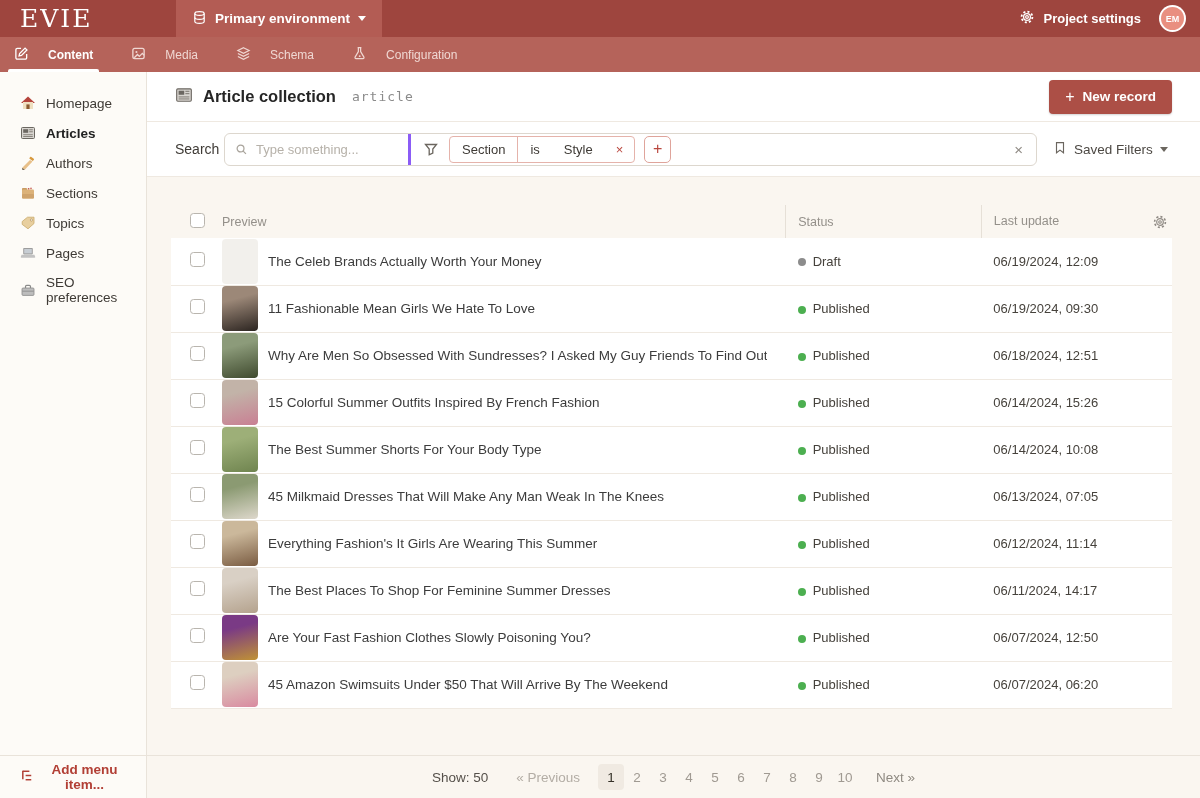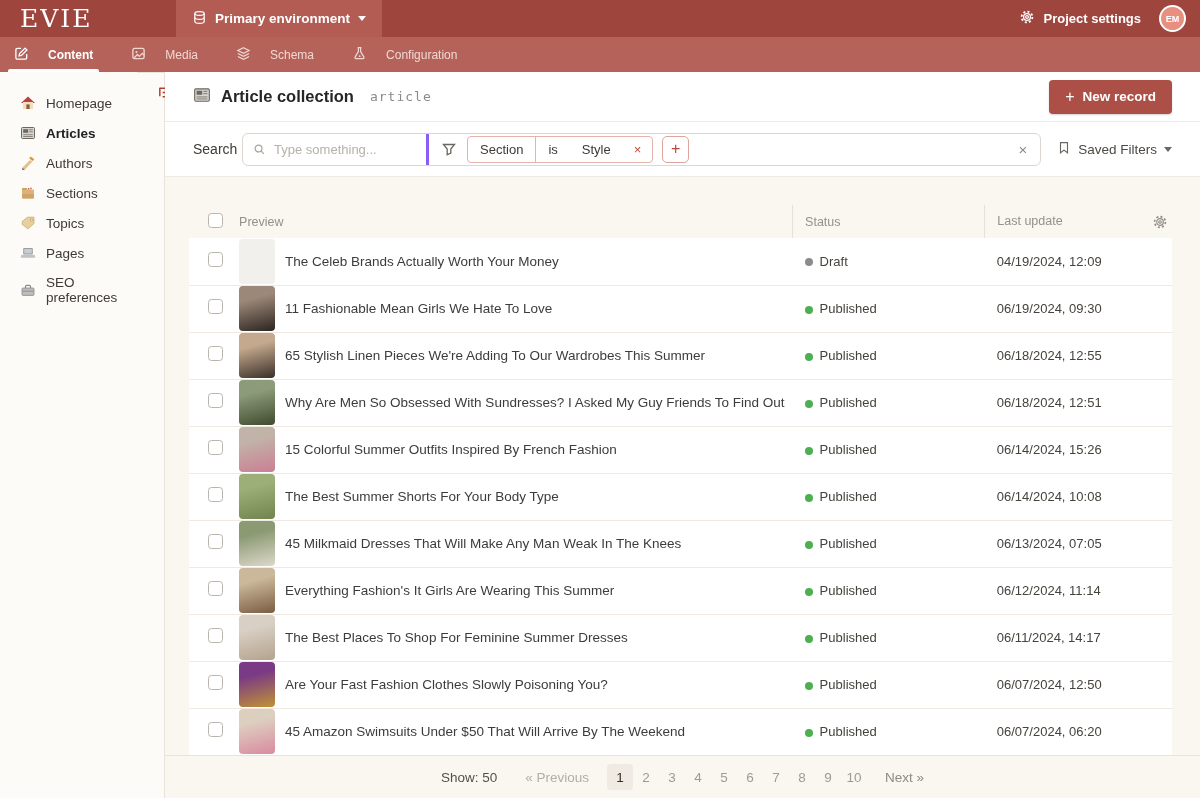--- a/index.html
+++ b/index.html
@@ -28,21 +28,21 @@
   .navbar{ height:35px; background:var(--navbar); display:flex; align-items:stretch; padding:0 14px 0 8px; flex:none; }
   .tabs{ display:flex; align-items:stretch; gap:26px; }
   .tab{ position:relative; display:flex; align-items:center; gap:19px; padding:0 6px; background:none; border:none; color:#f0d8d3; font-size:12px; cursor:pointer; font-family:inherit; }
   .tab.active{ color:#fff; font-weight:700; }
   .tab.active::after{ content:""; position:absolute; left:0; right:0; bottom:0; height:3px; background:#fff; border-radius:2px 2px 0 0; }
   .nav-right{ margin-left:auto; display:flex; align-items:center; gap:24px; }
   .icon-btn{ background:none; border:none; cursor:pointer; display:flex; align-items:center; gap:8px; color:#fff; font-size:13.5px; font-weight:600; font-family:inherit; }
 
   
   .body-row{ flex:1; display:flex; min-height:0; }
-  .sidebar{ width:165px; flex:none; background:var(--sidebar-bg); border-right:1px solid var(--border); display:flex; }
+  .sidebar{ width:147px; flex:none; background:var(--sidebar-bg); border-right:1px solid var(--border); display:flex; flex-direction:column; }
   .side-list{ list-style:none; padding-top:16px; flex:1; }
   .side-item{ display:flex; align-items:center; gap:10px; padding:7px 20px; font-size:13.5px; color:#3e3a35; cursor:pointer; }
   .side-item.active{ font-weight:700; color:#222; }
   .side-item .ic{ width:16px; height:16px; flex:none; display:flex; }
   .sidebar-footer{ height:43px; flex:none; border-top:1px solid var(--border); display:flex; align-items:center; padding:0 20px; }
   .add-menu-btn{ background:none; border:none; color:var(--link-red); font-weight:700; font-size:13.5px; display:flex; align-items:center; gap:8px; cursor:pointer; font-family:inherit;justify-content:center; }
 
   .main{ flex:1; display:flex; flex-direction:column; min-width:0; background:var(--cream); }
   .title-strip{ height:50px; flex:none; background:#fff; border-bottom:1px solid var(--row-border); display:flex; align-items:center; padding:0 28px; gap:10px; }
   .page-title{ font-size:16.5px; font-weight:700; color:#262626; }
@@ -341,43 +341,32 @@
           <tbody id="rows-body">
               <tr>
                 <td class="check-col"><span class="cb"></span></td>
                 <td class="preview-col">
                   <div class="prev-wrap">
                     <div class="thumb" style="background: linear-gradient(165deg, rgb(242, 240, 236) 30%, rgb(242, 240, 236));"></div>
                     <span class="row-title">The Celeb Brands Actually Worth Your Money</span>
                   </div>
                 </td>
                 <td class="status-col"><span class="dot" style="background: rgb(140, 140, 140);"></span><span>Draft</span></td>
-                <td class="date-col">04/19/2024, 12:09</td>
+                <td class="date-col">06/19/2024, 12:09</td>
               </tr>
               <tr>
                 <td class="check-col"><span class="cb"></span></td>
                 <td class="preview-col">
                   <div class="prev-wrap">
                     <div class="thumb" style="background: linear-gradient(165deg, rgb(156, 136, 120) 30%, rgb(43, 36, 32));"></div>
                     <span class="row-title">11 Fashionable Mean Girls We Hate To Love</span>
                   </div>
                 </td>
                 <td class="status-col"><span class="dot" style="background: rgb(76, 175, 80);"></span><span>Published</span></td>
                 <td class="date-col">06/19/2024, 09:30</td>
-              </tr>
-              <tr>
-                <td class="check-col"><span class="cb"></span></td>
-                <td class="preview-col">
-                  <div class="prev-wrap">
-                    <div class="thumb" style="background: linear-gradient(165deg, rgb(196, 169, 142) 30%, rgb(58, 47, 40));"></div>
-                    <span class="row-title">65 Stylish Linen Pieces We're Adding To Our Wardrobes This Summer</span>
-                  </div>
-                </td>
-                <td class="status-col"><span class="dot" style="background: rgb(76, 175, 80);"></span><span>Published</span></td>
-                <td class="date-col">06/18/2024, 12:55</td>
               </tr>
               <tr>
                 <td class="check-col"><span class="cb"></span></td>
                 <td class="preview-col">
                   <div class="prev-wrap">
                     <div class="thumb" style="background: linear-gradient(165deg, rgb(140, 155, 122) 30%, rgb(63, 74, 46));"></div>
                     <span class="row-title">Why Are Men So Obsessed With Sundresses? I Asked My Guy Friends To Find Out</span>
                   </div>
                 </td>
                 <td class="status-col"><span class="dot" style="background: rgb(76, 175, 80);"></span><span>Published</span></td>

